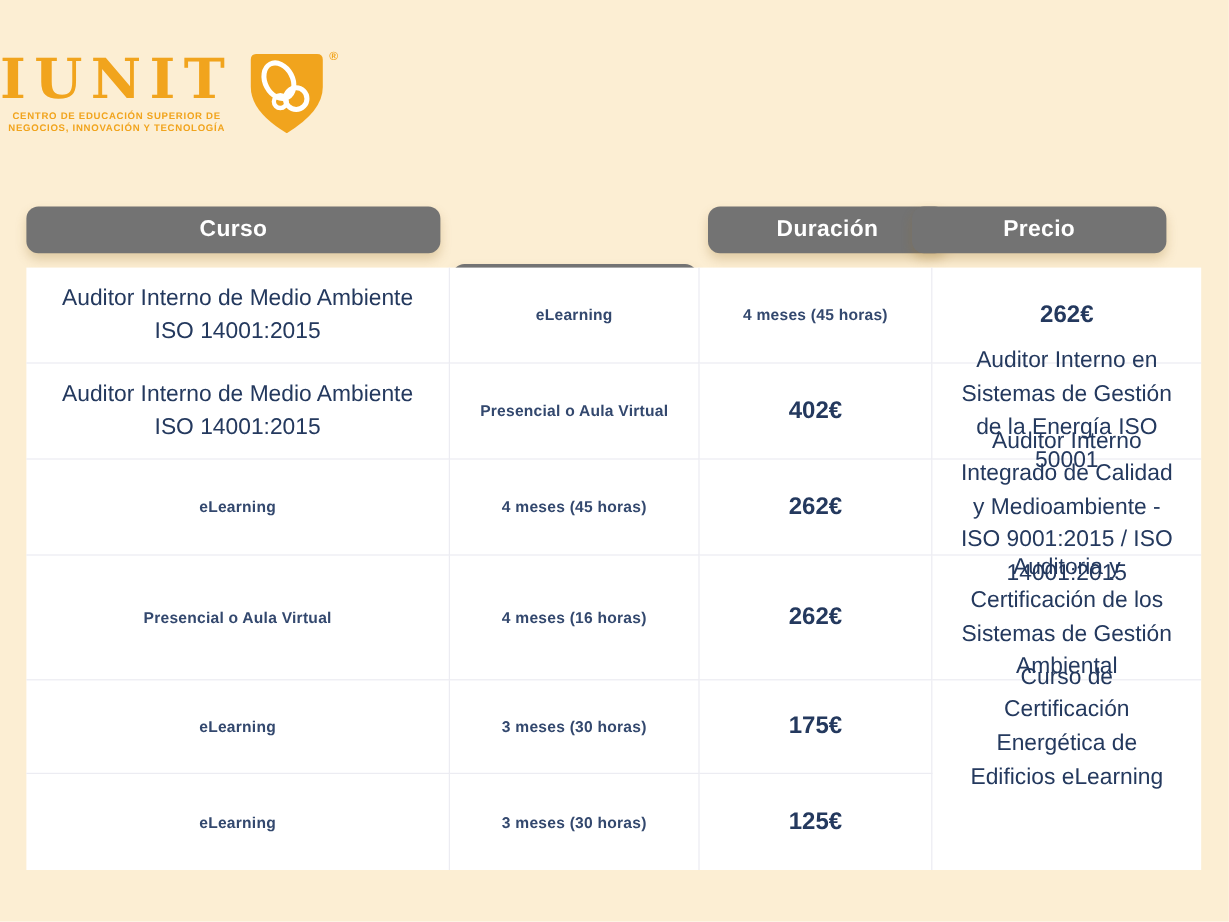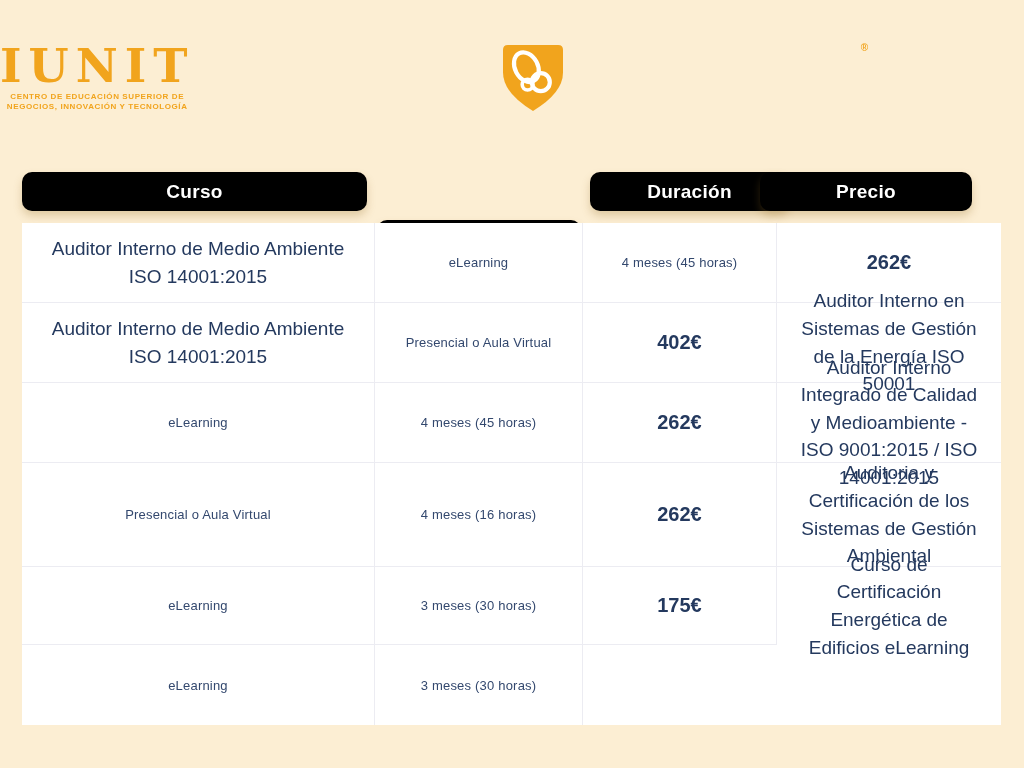--- a/index.html
+++ b/index.html
@@ -8,21 +8,21 @@
     font-family:"Liberation Sans", sans-serif;
     background:#FCEED3;
     position:relative;
     overflow:hidden;
   }
   .page { position:absolute; inset:0; }
 
   
   .logo-wrap {
     position:absolute; top:44px; left:0; width:868px;
-    display:flex; justify-content:space-between; align-items:flex-start; gap:14px;
+    display:flex; justify-content:flex-start; align-items:flex-start; gap:14px;
   }
   .logo-textblock { display:flex; flex-direction:column; align-items:center; }
   .logo-wordmark {
     font-family:"DejaVu Serif", serif;
     font-weight:bold;
     font-size:46px; line-height:44px;
     letter-spacing:7px;
     color:#F1A41D;
   }
   .logo-tagline {
@@ -39,21 +39,21 @@
     height:34px; padding:0 14px;
     background:#D8DEEC; border-radius:8px;
     display:flex; align-items:center;
     font-size:17.5px; font-weight:bold; letter-spacing:0.4px;
     color:#24395E;
   }
 
   
   .col-pill {
     position:absolute; top:172px; height:39px;
-    background:#000000; border-radius:10px;
+    background:#737373; border-radius:10px;
     display:flex; align-items:center; justify-content:center;
     color:#FFFFFF; font-size:19px; font-weight:bold; letter-spacing:0.3px;
     box-shadow:0 5px 9px rgba(150,110,40,0.28);
   }
   .pill-curso     { left:22px;  width:345px; }
   .pill-modalidad { left:377px; width:204px;margin-top:48px; }
   .pill-duracion  { left:590px; width:199px; }
   .pill-precio    { left:760px; width:212px; }
 
   
@@ -68,21 +68,21 @@
     display:flex; align-items:center; justify-content:center;
     text-align:center;
     border-right:1px solid #ECECF2;
     border-bottom:1px solid #ECECF2;
     color:#24395E;
     padding:6px 22px;
   }
   .cell:nth-child(4n)      { border-right:none; }
   .cell.last-row           { border-bottom:none; }
   .cell.curso   { font-weight:normal; font-size:19px; line-height:1.45; }
-  .cell.plain   { font-size:13px; color:#33486E; letter-spacing:0.2px; }
+  .cell.plain   { font-size:13px; color:#33486E; letter-spacing:0.2px;font-weight:bold; }
   .cell.precio  { font-weight:bold; font-size:20px; }
 </style>
 </head>
 <body>
 
 <div class="page">
 
   <div class="logo-wrap">
     <div class="logo-textblock">
       <div class="logo-wordmark">IUNIT</div>
@@ -128,15 +128,16 @@
     <div class="cell precio">262€</div>
 
     <div class="cell curso">Auditoria y Certificación de los Sistemas de Gestión Ambiental</div>
     <div class="cell plain">eLearning</div>
     <div class="cell plain">3 meses (30 horas)</div>
     <div class="cell precio">175€</div>
 
     <div class="cell curso last-row">Curso de Certificación Energética de Edificios eLearning</div>
     <div class="cell plain last-row">eLearning</div>
     <div class="cell plain last-row">3 meses (30 horas)</div>
+    <div class="cell precio last-row">125€</div>
 
   </div>
 </div>
 
 </body></html>

